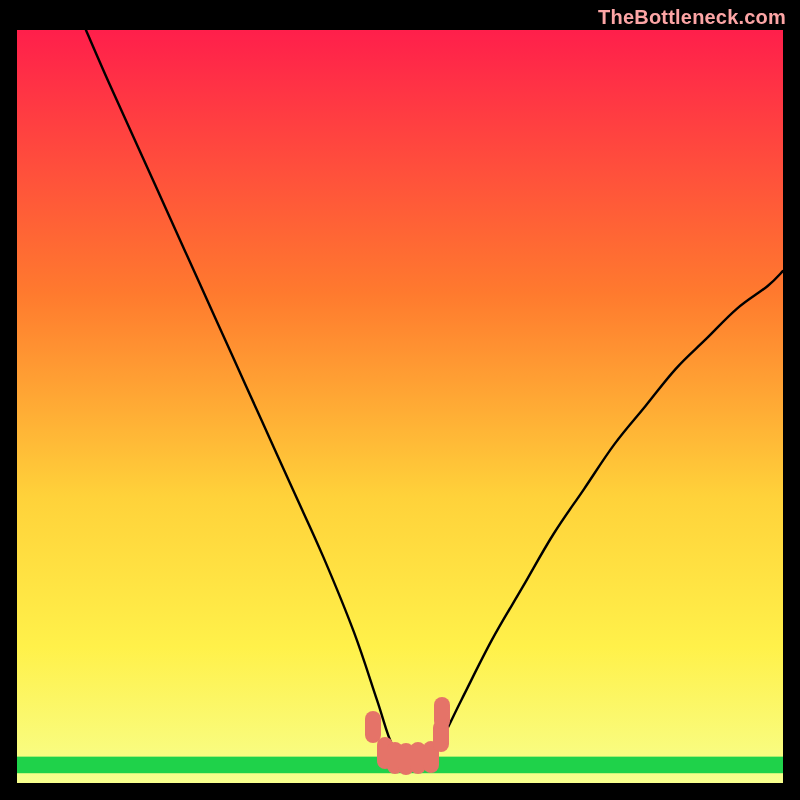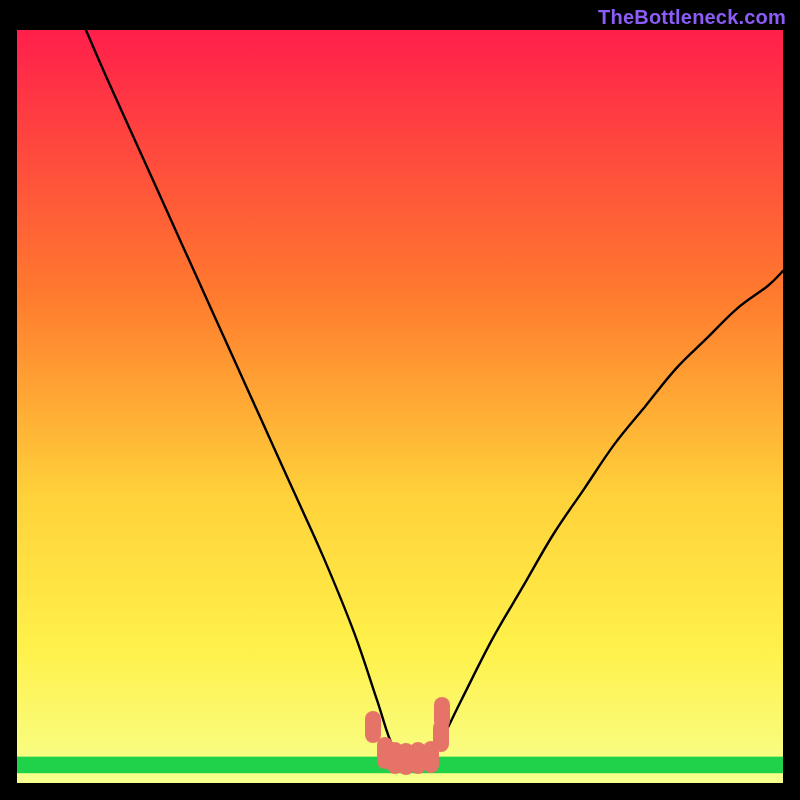--- a/index.html
+++ b/index.html
@@ -45,21 +45,21 @@
     background: #e57368;
     border-radius: 8px;
     transform: translate(-50%, -50%);
   }
 </style>
 </head>
 <body>
 
 <div class="stage">
 
-  <div class="watermark" style="color: #8b5cf6;">TheBottleneck.com</div>
+  <div class="watermark" style="color: #fca5a5;">TheBottleneck.com</div>
 
   <div class="plot">
     <svg id="plot-svg" viewBox="0 0 766 753" preserveAspectRatio="none">
       <defs>
         <linearGradient id="bg-grad" x1="0" y1="0" x2="0" y2="1">
           <stop id="g0" offset="0%" stop-color="#ff1f4b"></stop>
           <stop id="g1" offset="35%" stop-color="#ff7a2e"></stop>
           <stop id="g2" offset="62%" stop-color="#ffd23a"></stop>
           <stop id="g3" offset="82%" stop-color="#fff14a"></stop>
           <stop id="g4" offset="100%" stop-color="#f7ff8e"></stop>

